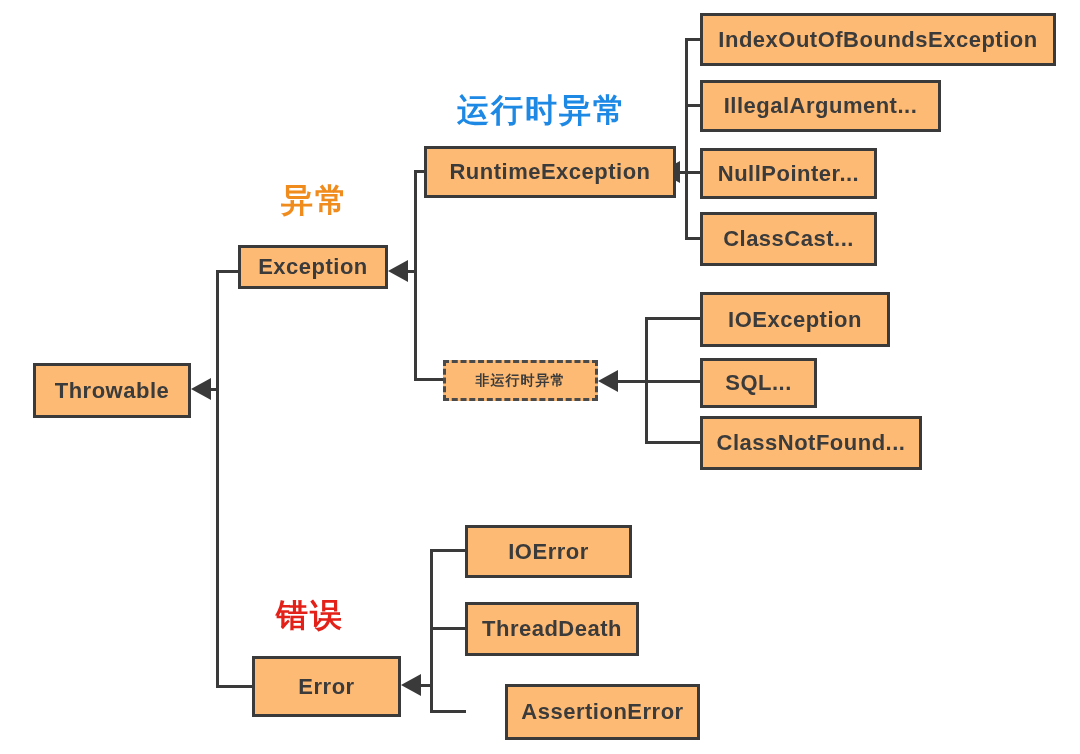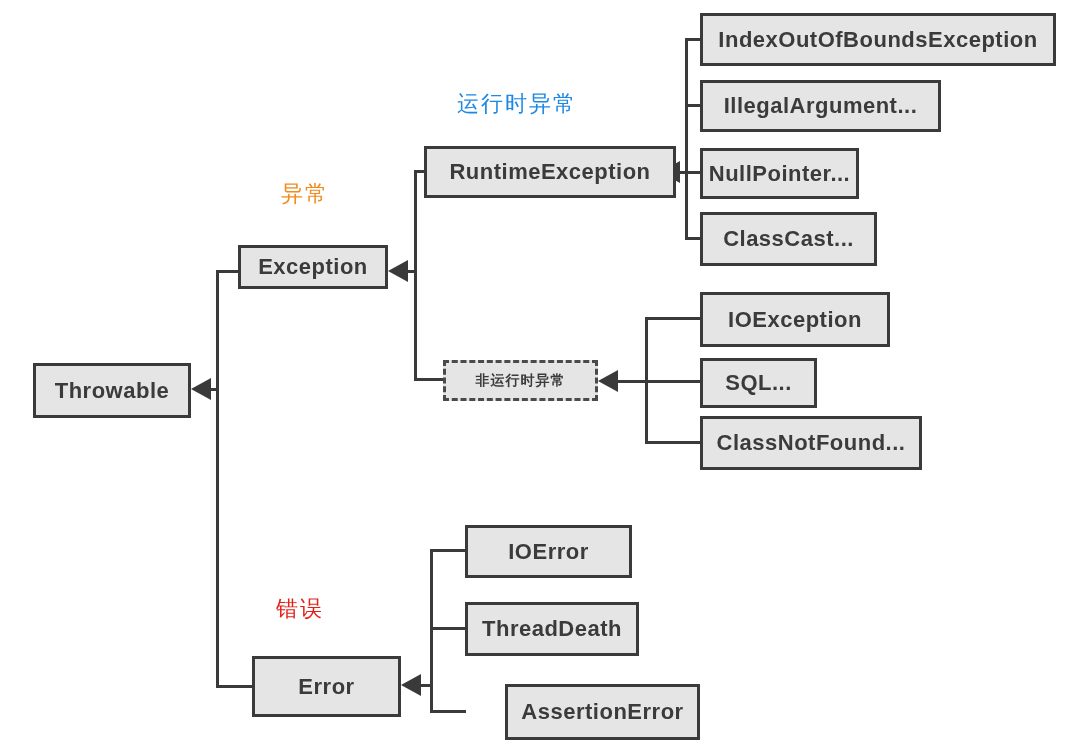--- a/index.html
+++ b/index.html
@@ -8,21 +8,21 @@
     width: 1080px;
     height: 754px;
     background: #ffffff;
     font-family: "Liberation Sans", "DejaVu Sans", sans-serif;
     overflow: hidden;
   }
   .node {
     position: absolute;
     box-sizing: border-box;
     border: 3px solid #3a3a3a;
-    background: #e5e5e5;
+    background: #fdba74;
     color: #3b3b3b;
     font-weight: bold;
     font-size: 22px;
     display: flex;
     align-items: center;
     justify-content: center;
     white-space: nowrap;
     letter-spacing: 0.5px;
   }
   .node.dashed {
@@ -37,22 +37,22 @@
   .arrow-left {
     position: absolute;
     width: 0;
     height: 0;
     border-top: 11px solid transparent;
     border-bottom: 11px solid transparent;
     border-right: 20px solid #3a3a3a;
   }
   .group-label {
     position: absolute;
-    font-weight: normal;
-    font-size: 22px;
+    font-weight: bold;
+    font-size: 32px;
     letter-spacing: 2px;
     white-space: nowrap;
   }
   .label-orange { color: #f08c1e; }
   .label-blue   { color: #1e88e5; }
   .label-red    { color: #e32119; }
 </style>
 </head>
 <body>
 
@@ -101,21 +101,21 @@
   <div class="node" style="left:238px; top:245px; width:150px; height:44px;">Exception</div>
 
   <div class="node" style="left:424px; top:146px; width:252px; height:52px;text-align:right;">RuntimeException</div>
 
   <div class="node dashed" style="left:443px; top:360px; width:155px; height:41px;">非运行时异常</div>
 
   <div class="node" style="left:700px; top:13px; width:356px; height:53px;">IndexOutOfBoundsException</div>
 
   <div class="node" style="left:700px; top:80px; width:241px; height:52px;">IllegalArgument...</div>
 
-  <div class="node" style="left:700px; top:148px; width:159px; height:51px;">NullPointer...</div>
+  <div class="node" style="left:700px; top:148px; width:177px; height:51px;">NullPointer...</div>
 
   <div class="node" style="left:700px; top:212px; width:177px; height:54px;">ClassCast...</div>
 
   <div class="node" style="left:700px; top:292px; width:190px; height:55px;">IOException</div>
 
   <div class="node" style="left:700px; top:358px; width:117px; height:50px;">SQL...</div>
 
   <div class="node" style="left:700px; top:416px; width:222px; height:54px;">ClassNotFound...</div>
 
   <div class="node" style="left:465px; top:525px; width:167px; height:53px;">IOError</div>

